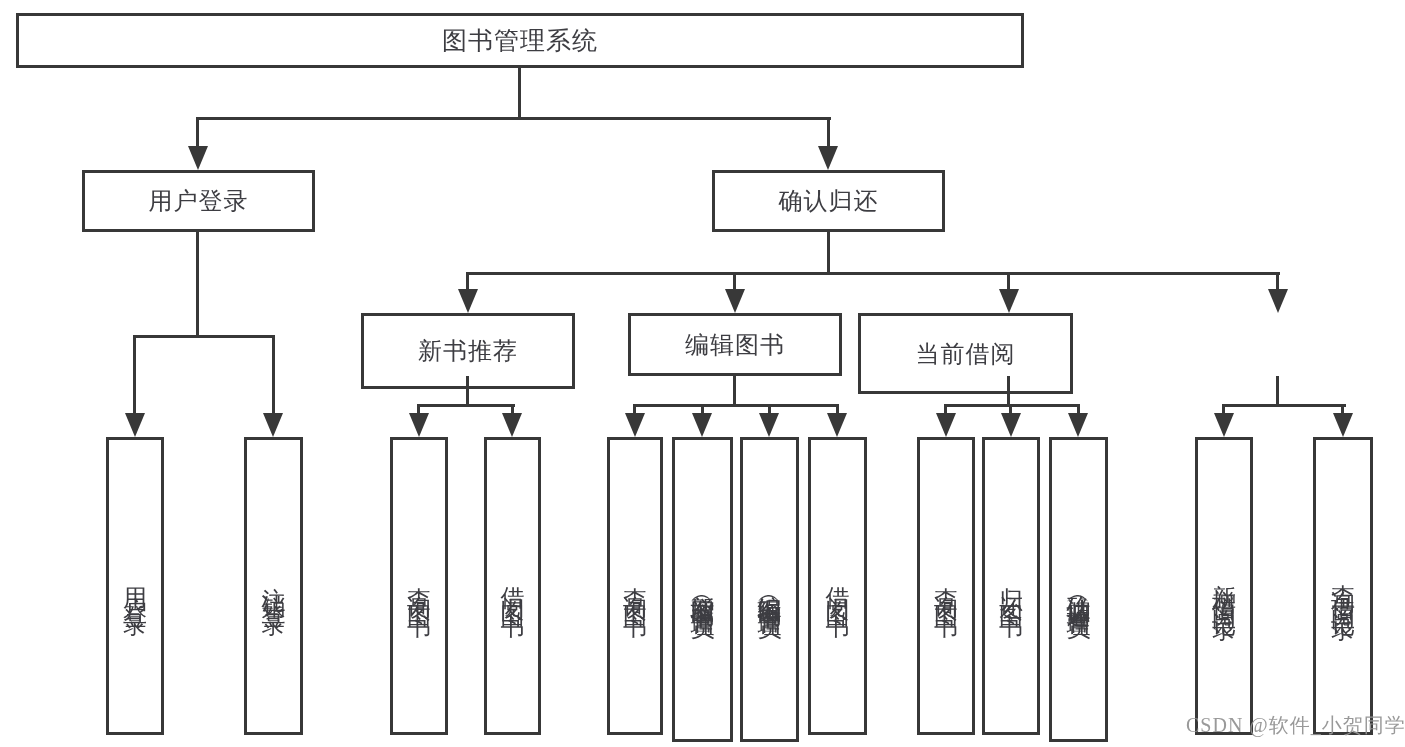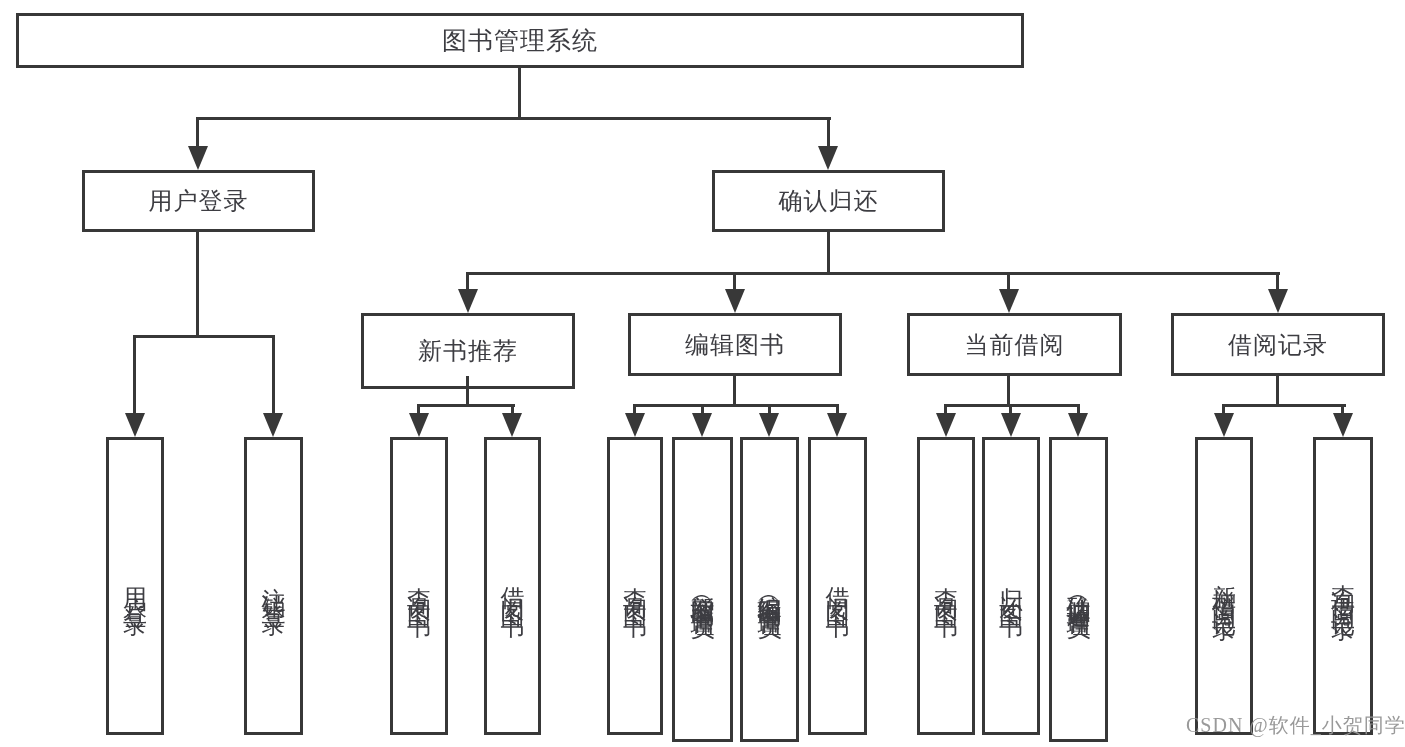--- a/index.html
+++ b/index.html
@@ -65,25 +65,22 @@
   <div class="box h" style="left:712px;top:170px;width:233px;height:62px">
     <span>确认归还</span>
   </div>
 
   <div class="box h" style="left:361px;top:313px;width:214px;height:76px">
     <span>新书推荐</span>
   </div>
   <div class="box h" style="left:628px;top:313px;width:214px;height:63px">
     <span>编辑图书</span>
   </div>
-  <div class="box h" style="left:907px;top:313px;width:215px;height:63px">
+  <div class="box h" style="left:858px;top:313px;width:215px;height:81px">
     <span>当前借阅</span>
-  </div>
-  <div class="box h" style="left:1171px;top:313px;width:214px;height:63px">
-    <span>借阅记录</span>
   </div>
 
   <div class="box" style="left:106px;top:437px;width:58px;height:298px">
     <span class="vtext v4">用户登录</span>
   </div>
   <div class="box" style="left:244px;top:437px;width:59px;height:298px">
     <span class="vtext v4">注销登录</span>
   </div>
 
   <div class="box" style="left:390px;top:437px;width:58px;height:298px">

